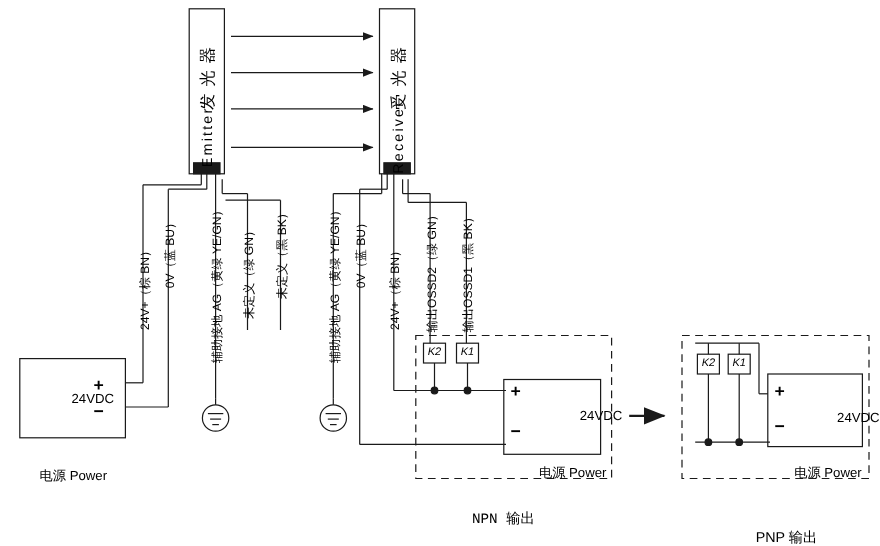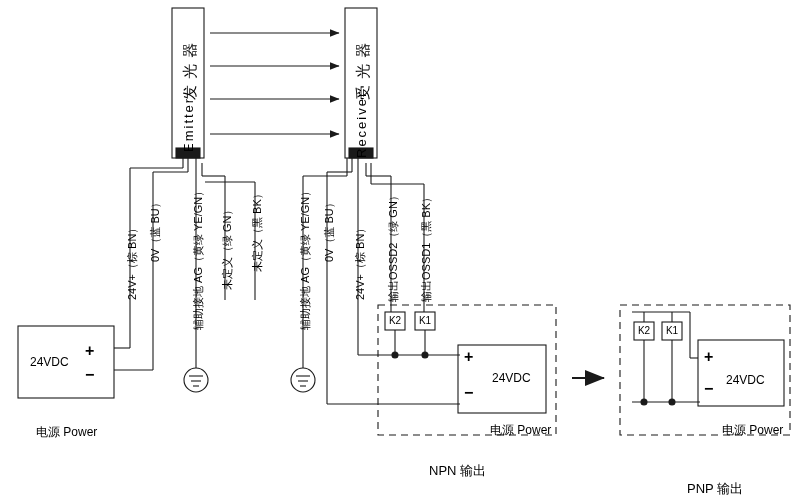--- a/index.html
+++ b/index.html
@@ -33,30 +33,32 @@
     position:absolute;
     font-size:12px;
     white-space:nowrap;
     margin-left:16px;
   }
   .term{
     position:absolute;
     font-size:10px;
     white-space:nowrap;
     text-align:center;
+    font-style:italic;
   }
   .plusminus{
     position:absolute;
     font-size:16px;
     font-weight:bold;
   }
   .v24{
     position:absolute;
     font-size:12px;
     white-space:nowrap;
+    margin-left:35px;
   }
 </style>
 </head>
 <body>
 
 <div id="stage">
 
   <svg width="800" height="496" viewBox="0 0 800 496">
     <defs>
       <marker id="arr" markerWidth="9" markerHeight="7" refX="8.5" refY="3.5" orient="auto">
@@ -194,16 +196,16 @@
   <div class="v24" style="left:492px;top:371px;">24VDC</div>
   <div class="plusminus" style="left:464px;top:348px;">+</div>
   <div class="plusminus" style="left:464px;top:384px;">−</div>
   <div class="caption" style="left:474px;top:422px;">电源 Power</div>
 
   <div class="v24" style="left:726px;top:373px;">24VDC</div>
   <div class="plusminus" style="left:704px;top:348px;">+</div>
   <div class="plusminus" style="left:704px;top:380px;">−</div>
   <div class="caption" style="left:706px;top:422px;">电源 Power</div>
 
-  <div class="caption" style="left:413px;top:462px;font-size:13px;">NPN 输出</div>
+  <div class="caption" style="left:413px;top:462px;font-size:13px;font-family:Liberation Mono, monospace;">NPN 输出</div>
   <div class="caption" style="left:671px;top:480px;font-size:13px;">PNP 输出</div>
 
 </div>
 
 </body></html>

